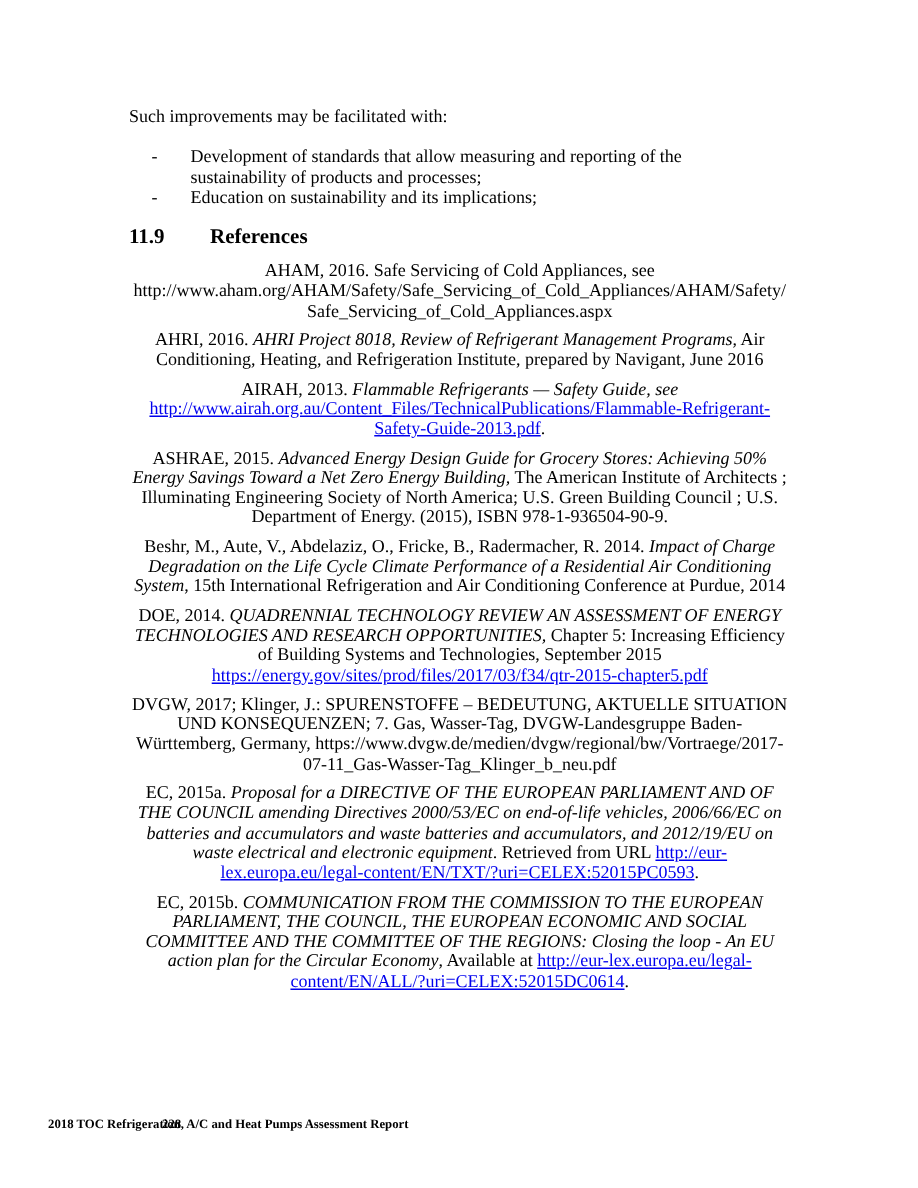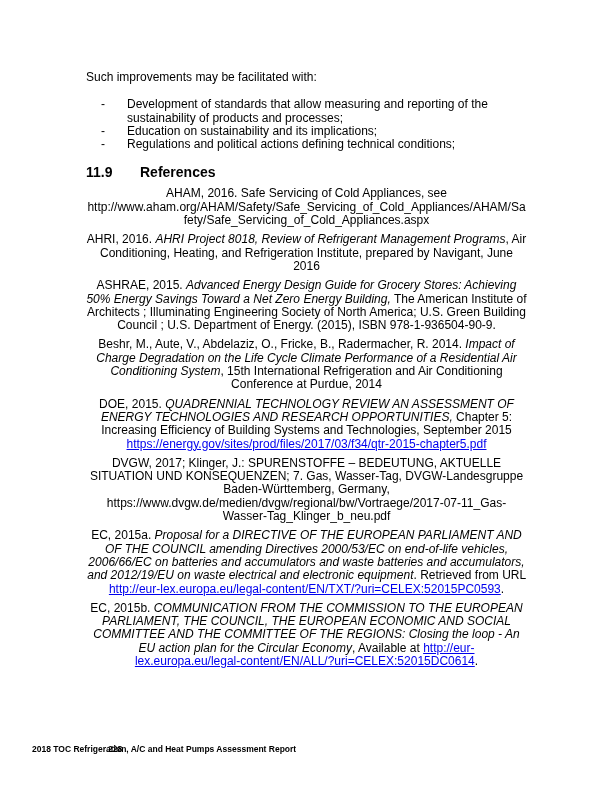--- a/index.html
+++ b/index.html
@@ -6,21 +6,21 @@
     margin: 0;
     padding: 0;
     background: #ffffff;
   }
   .page {
     position: relative;
     width: 612px;
     height: 792px;
     background: #ffffff;
     overflow: hidden;
-    font-family: Liberation Sans, sans-serif;
+    font-family: Liberation Serif, serif;
     font-size: 12px;
     line-height: 13.3px;
     color: #000000;
   }
   .content {
     position: absolute;
     left: 86px;
     top: 71px;
     width: 441px;
   }
@@ -91,33 +91,33 @@
 <body>
 
 <div class="page">
   <div class="content">
 
     <p class="body-text">Such improvements may be facilitated with:</p>
 
     <ul class="bullet-list">
         <li>Development of standards that allow measuring and reporting of the sustainability of products and processes;</li>
         <li>Education on sustainability and its implications;</li>
-        <li>Regulations and political actions defining technical conditions;</li>
       </ul>
 
     <h2 class="section-heading">
       <span class="section-number">11.9</span><span class="section-title">References</span>
     </h2>
 
     <div>
         <p class="reference"><span>AHAM, 2016. Safe Servicing of Cold Appliances, see http://www.aham.org/AHAM/Safety/Safe_Servicing_of_Cold_Appliances/AHAM/Safety/Safe_Servicing_of_Cold_Appliances.aspx</span></p>
         <p class="reference"><span>AHRI,  2016. </span><span class="italic">AHRI Project 8018, Review of Refrigerant Management Programs</span><span>, Air Conditioning, Heating, and Refrigeration Institute, prepared by Navigant, June 2016</span></p>
+        <p class="reference"><span>AIRAH, 2013. </span><span class="italic">Flammable Refrigerants — Safety Guide, see</span><span> </span><a class="ref-link" href="#">http://www.airah.org.au/Content_Files/TechnicalPublications/Flammable-Refrigerant-Safety-Guide-2013.pdf</a><span>.</span></p>
         <p class="reference"><span>ASHRAE, 2015. </span><span class="italic">Advanced Energy Design Guide for Grocery Stores: Achieving 50% Energy Savings Toward a Net Zero Energy Building,</span><span> The American Institute of Architects ; Illuminating Engineering Society of North America; U.S. Green Building Council ; U.S. Department of Energy. (2015), ISBN 978-1-936504-90-9.</span></p>
         <p class="reference"><span>Beshr, M., Aute, V., Abdelaziz, O., Fricke, B., Radermacher, R. 2014. </span><span class="italic">Impact of Charge Degradation on the Life Cycle Climate Performance of a Residential Air Conditioning System</span><span>, 15th International Refrigeration and Air Conditioning Conference at Purdue, 2014</span></p>
-        <p class="reference"><span>DOE, 2015. </span><span class="italic">QUADRENNIAL TECHNOLOGY REVIEW AN ASSESSMENT OF ENERGY TECHNOLOGIES AND RESEARCH OPPORTUNITIES,</span><span> Chapter 5: Increasing Efficiency of Building Systems and Technologies, September 2015 </span><a class="ref-link" href="#">https://energy.gov/sites/prod/files/2017/03/f34/qtr-2015-chapter5.pdf</a></p>
+        <p class="reference"><span>DOE, 2014. </span><span class="italic">QUADRENNIAL TECHNOLOGY REVIEW AN ASSESSMENT OF ENERGY TECHNOLOGIES AND RESEARCH OPPORTUNITIES,</span><span> Chapter 5: Increasing Efficiency of Building Systems and Technologies, September 2015 </span><a class="ref-link" href="#">https://energy.gov/sites/prod/files/2017/03/f34/qtr-2015-chapter5.pdf</a></p>
         <p class="reference"><span>DVGW, 2017; Klinger, J.: SPURENSTOFFE – BEDEUTUNG, AKTUELLE SITUATION UND KONSEQUENZEN; 7. Gas, Wasser-Tag, DVGW-Landesgruppe Baden-Württemberg, Germany, https://www.dvgw.de/medien/dvgw/regional/bw/Vortraege/2017-07-11_Gas-Wasser-Tag_Klinger_b_neu.pdf</span></p>
         <p class="reference"><span>EC, 2015a. </span><span class="italic">Proposal for a DIRECTIVE OF THE EUROPEAN PARLIAMENT AND OF THE COUNCIL amending Directives 2000/53/EC on end-of-life vehicles, 2006/66/EC on batteries and accumulators and waste batteries and accumulators, and 2012/19/EU on waste electrical and electronic equipment</span><span>. Retrieved from URL </span><a class="ref-link" href="#">http://eur-lex.europa.eu/legal-content/EN/TXT/?uri=CELEX:52015PC0593</a><span>.</span></p>
         <p class="reference"><span>EC, 2015b. </span><span class="italic">COMMUNICATION FROM THE COMMISSION TO THE EUROPEAN PARLIAMENT, THE COUNCIL, THE EUROPEAN ECONOMIC AND SOCIAL COMMITTEE AND THE COMMITTEE OF THE REGIONS: Closing the loop - An EU action plan for the Circular Economy</span><span>, Available at </span><a class="ref-link" href="#">http://eur-lex.europa.eu/legal-content/EN/ALL/?uri=CELEX:52015DC0614</a><span>.</span></p>
       </div>
 
   </div>
 
   <div class="footer">
     <span class="page-number">228</span>
     <span class="footer-title">2018 TOC Refrigeration, A/C and Heat Pumps Assessment Report</span>

